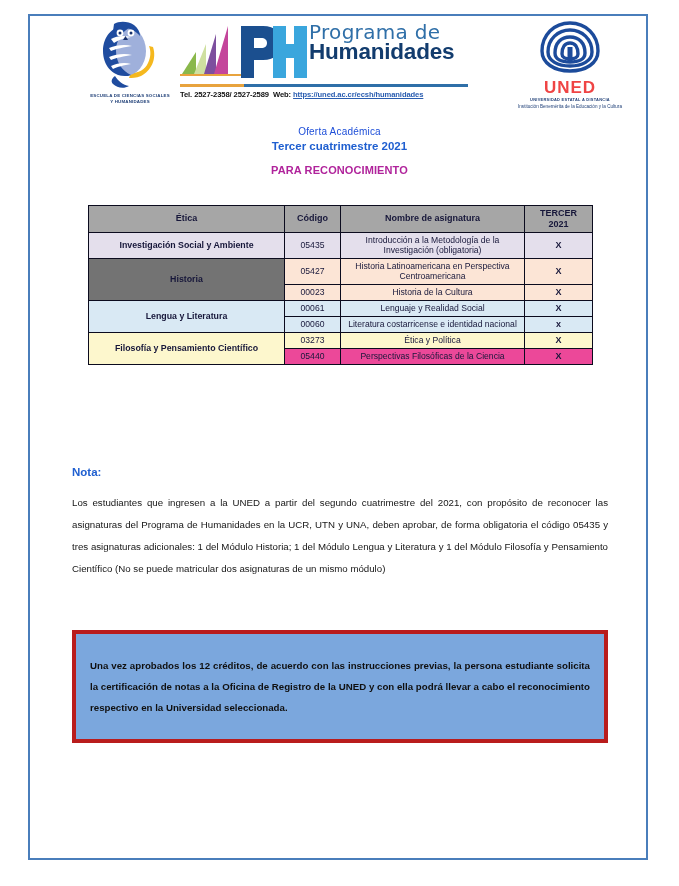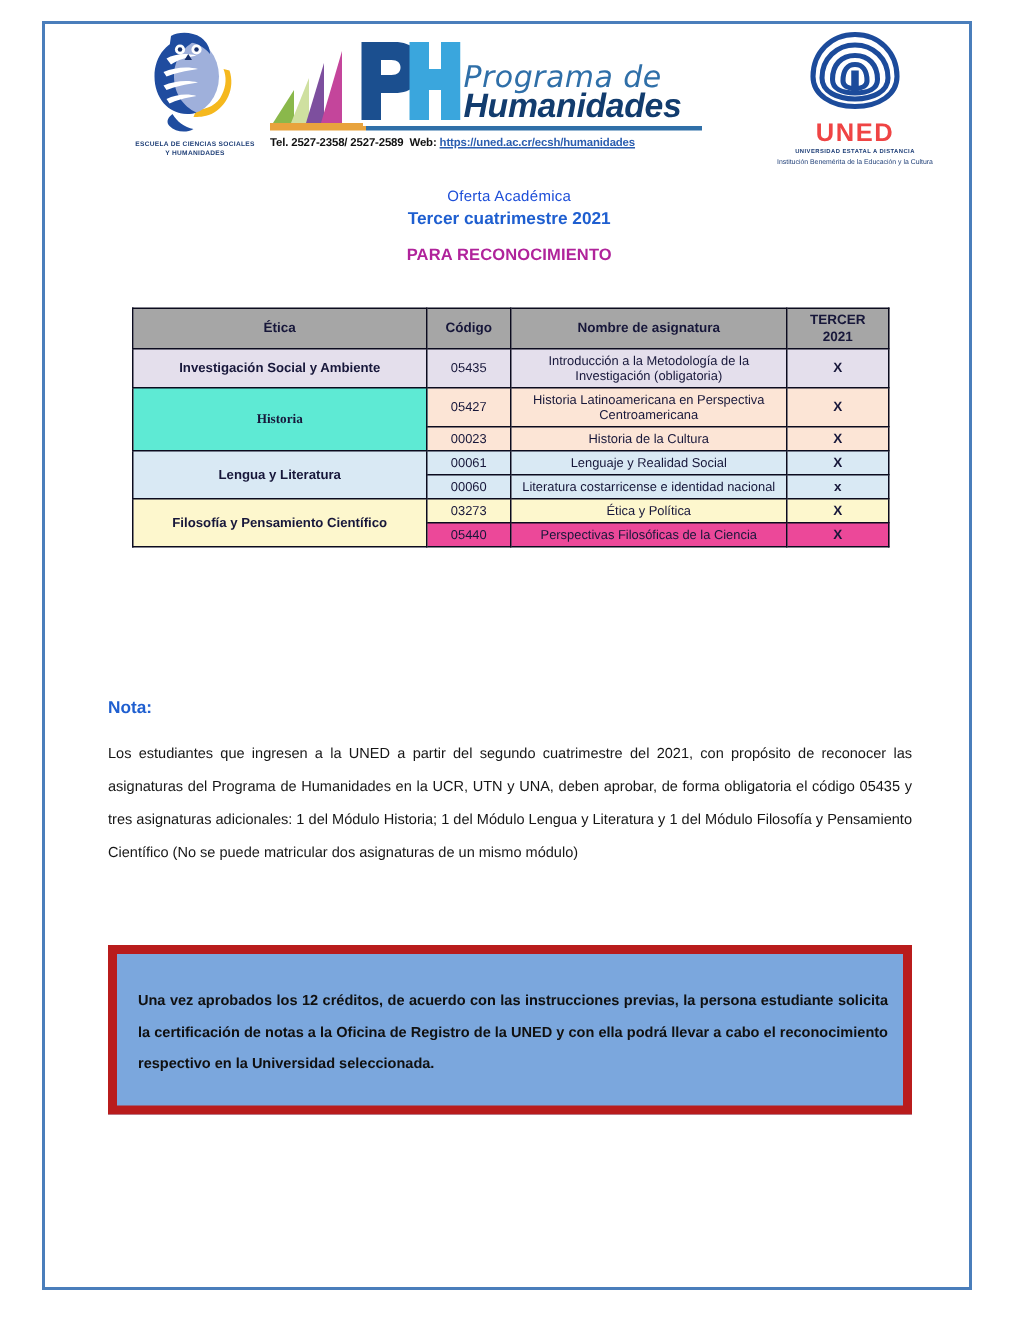--- a/index.html
+++ b/index.html
@@ -31,21 +31,21 @@
     position:absolute;left:30px;top:0;width:120px;text-align:center;
   }
   .owl-wrap{height:72px;display:flex;align-items:center;justify-content:center;}
   .ecsh-caption{
     font-size:4.4px;line-height:6px;font-weight:bold;color:#1f3f77;
     letter-spacing:.2px;margin-top:1px;
   }
   .logo-ph{
     position:absolute;left:140px;top:2px;width:300px;
   }
-  .ph-row{display:flex;align-items:flex-end;height:60px;font-style:italic;}
+  .ph-row{display:flex;height:60px;}
   .ph-bars{width:62px;height:52px;position:relative;margin-right:1px;}
   .ph-mark{position:relative;width:72px;height:58px;margin-left:-10px;}
   .ph-text{margin-left:4px;line-height:1;}
   .ph-t1{font-size:20px;color:#2f6fa8;letter-spacing:.3px;font-family:"DejaVu Sans",sans-serif;}
   .ph-t2{font-size:22.5px;color:#123c6e;font-weight:bold;letter-spacing:-.2px;margin-top:-1px;}
   .ph-rule{
     height:2.5px;width:288px;margin-top:2px;
     background:linear-gradient(to right,#e8a33d 0 64px,#2f6fa8 64px 100%);
   }
   .ph-contact{
@@ -104,21 +104,21 @@
     position:absolute;left:72px;top:466px;
     font-size:11.5px;font-weight:bold;color:#1f5fd0;
   }
   .note-body{
     position:absolute;left:72px;top:492px;width:536px;
     font-size:9.7px;line-height:2.28;color:#161616;
     text-align:justify;
   }
   .note-box{
     position:absolute;left:72px;top:630px;width:536px;height:113px;
-    background:#7ba7dd;border:6px solid #b91c1c;box-sizing:border-box;
+    background:#7ba7dd;border:4px solid #b91c1c;box-sizing:border-box;
   }
   .note-box-inner{
     position:absolute;left:14px;top:22px;width:500px;
     font-size:9.7px;line-height:2.15;color:#101010;font-weight:bold;
     text-align:justify;
   }
 </style>
 </head>
 <body>
 
@@ -226,21 +226,21 @@
         </tr>
       </thead>
       <tbody id="offer-body">
           <tr style="background: rgb(228, 223, 236);">
             <td class="mod-cell" rowspan="1" style="background: rgb(228, 223, 236);">Investigación Social y Ambiente</td>
             <td>05435</td>
             <td>Introducción a la Metodología de la Investigación (obligatoria)</td>
             <td class="x-cell">X</td>
           </tr>
           <tr style="background: rgb(252, 229, 214);">
-            <td class="mod-cell" rowspan="2" style="background: #5eead4; font-family: Liberation Serif, serif;">Historia</td>
+            <td class="mod-cell" rowspan="2" style="background: #737373;">Historia</td>
             <td>05427</td>
             <td>Historia Latinoamericana en Perspectiva Centroamericana</td>
             <td class="x-cell">X</td>
           </tr>
           <tr style="background: rgb(252, 229, 214);">
             <td>00023</td>
             <td>Historia de la Cultura</td>
             <td class="x-cell">X</td>
           </tr>
           <tr style="background: rgb(217, 233, 244);">

